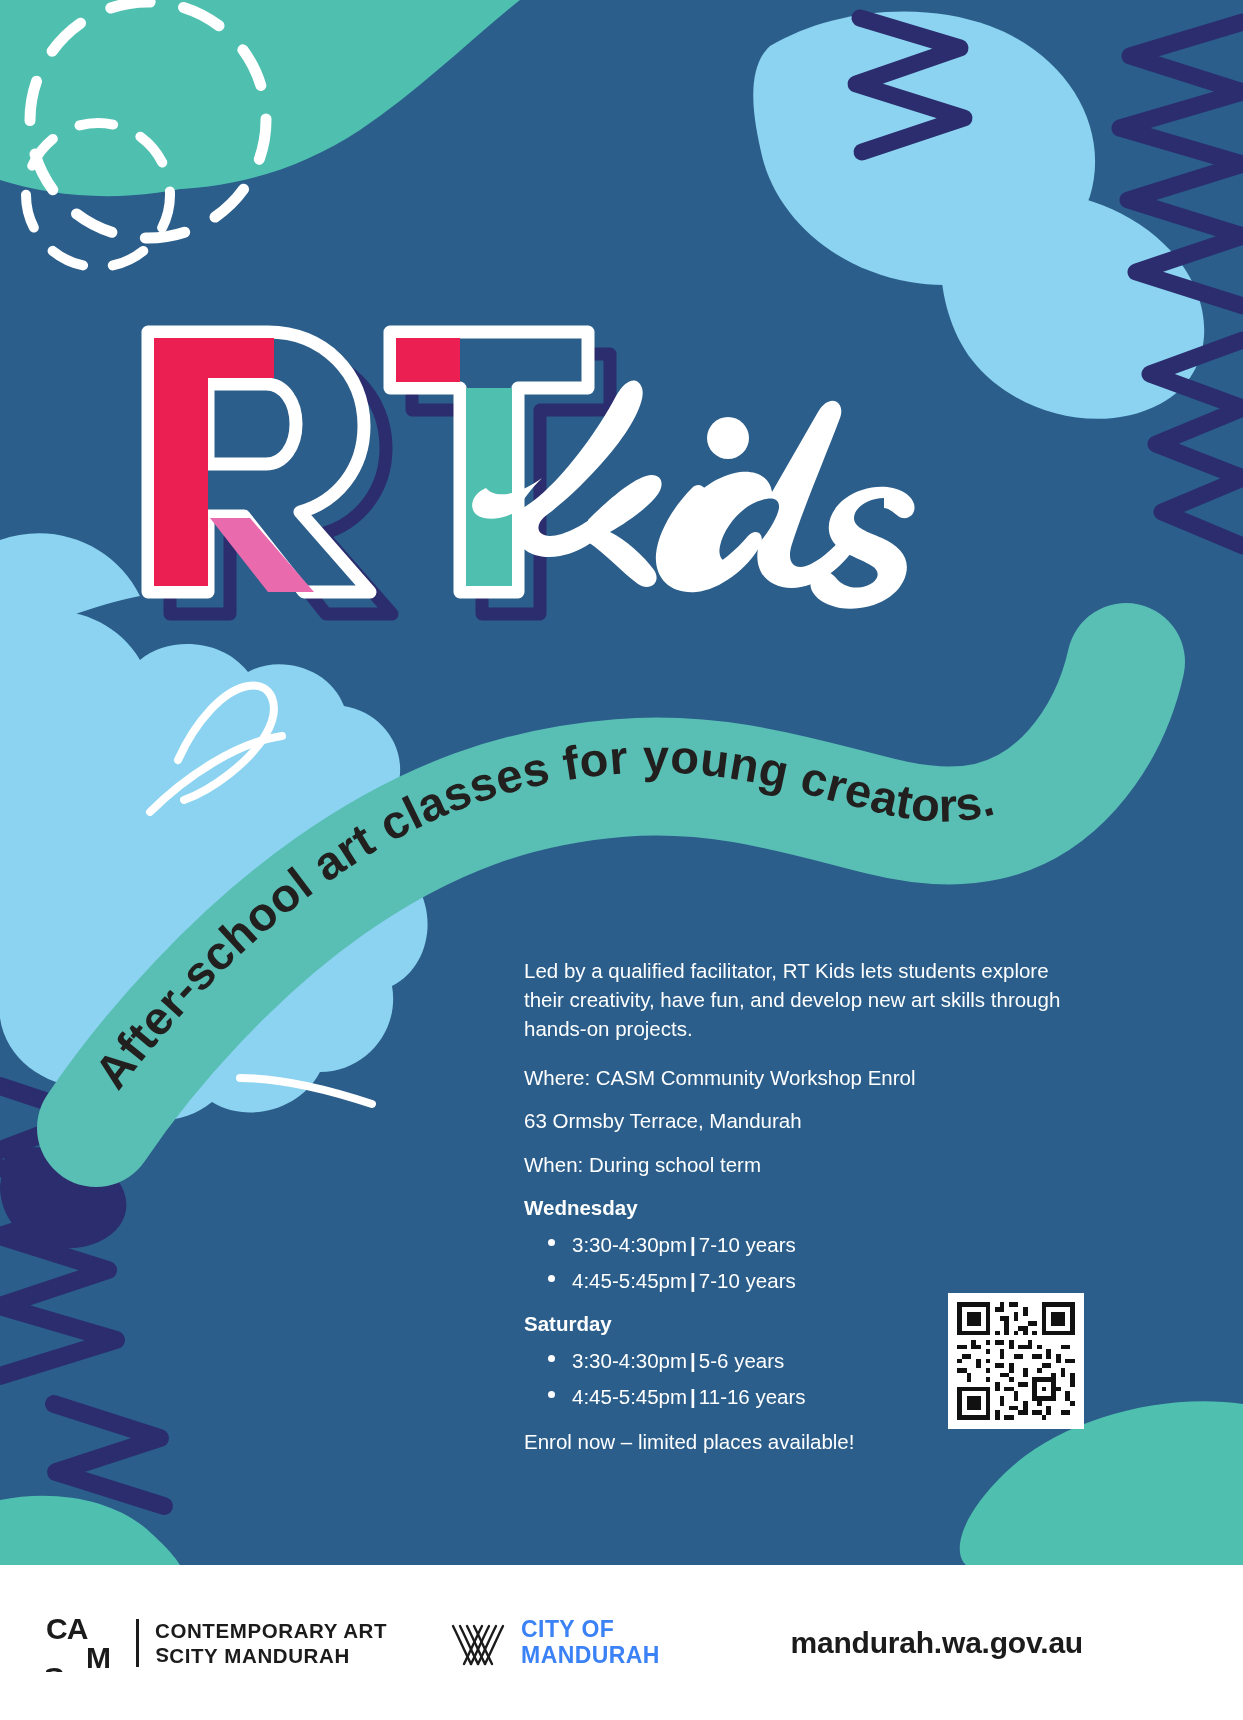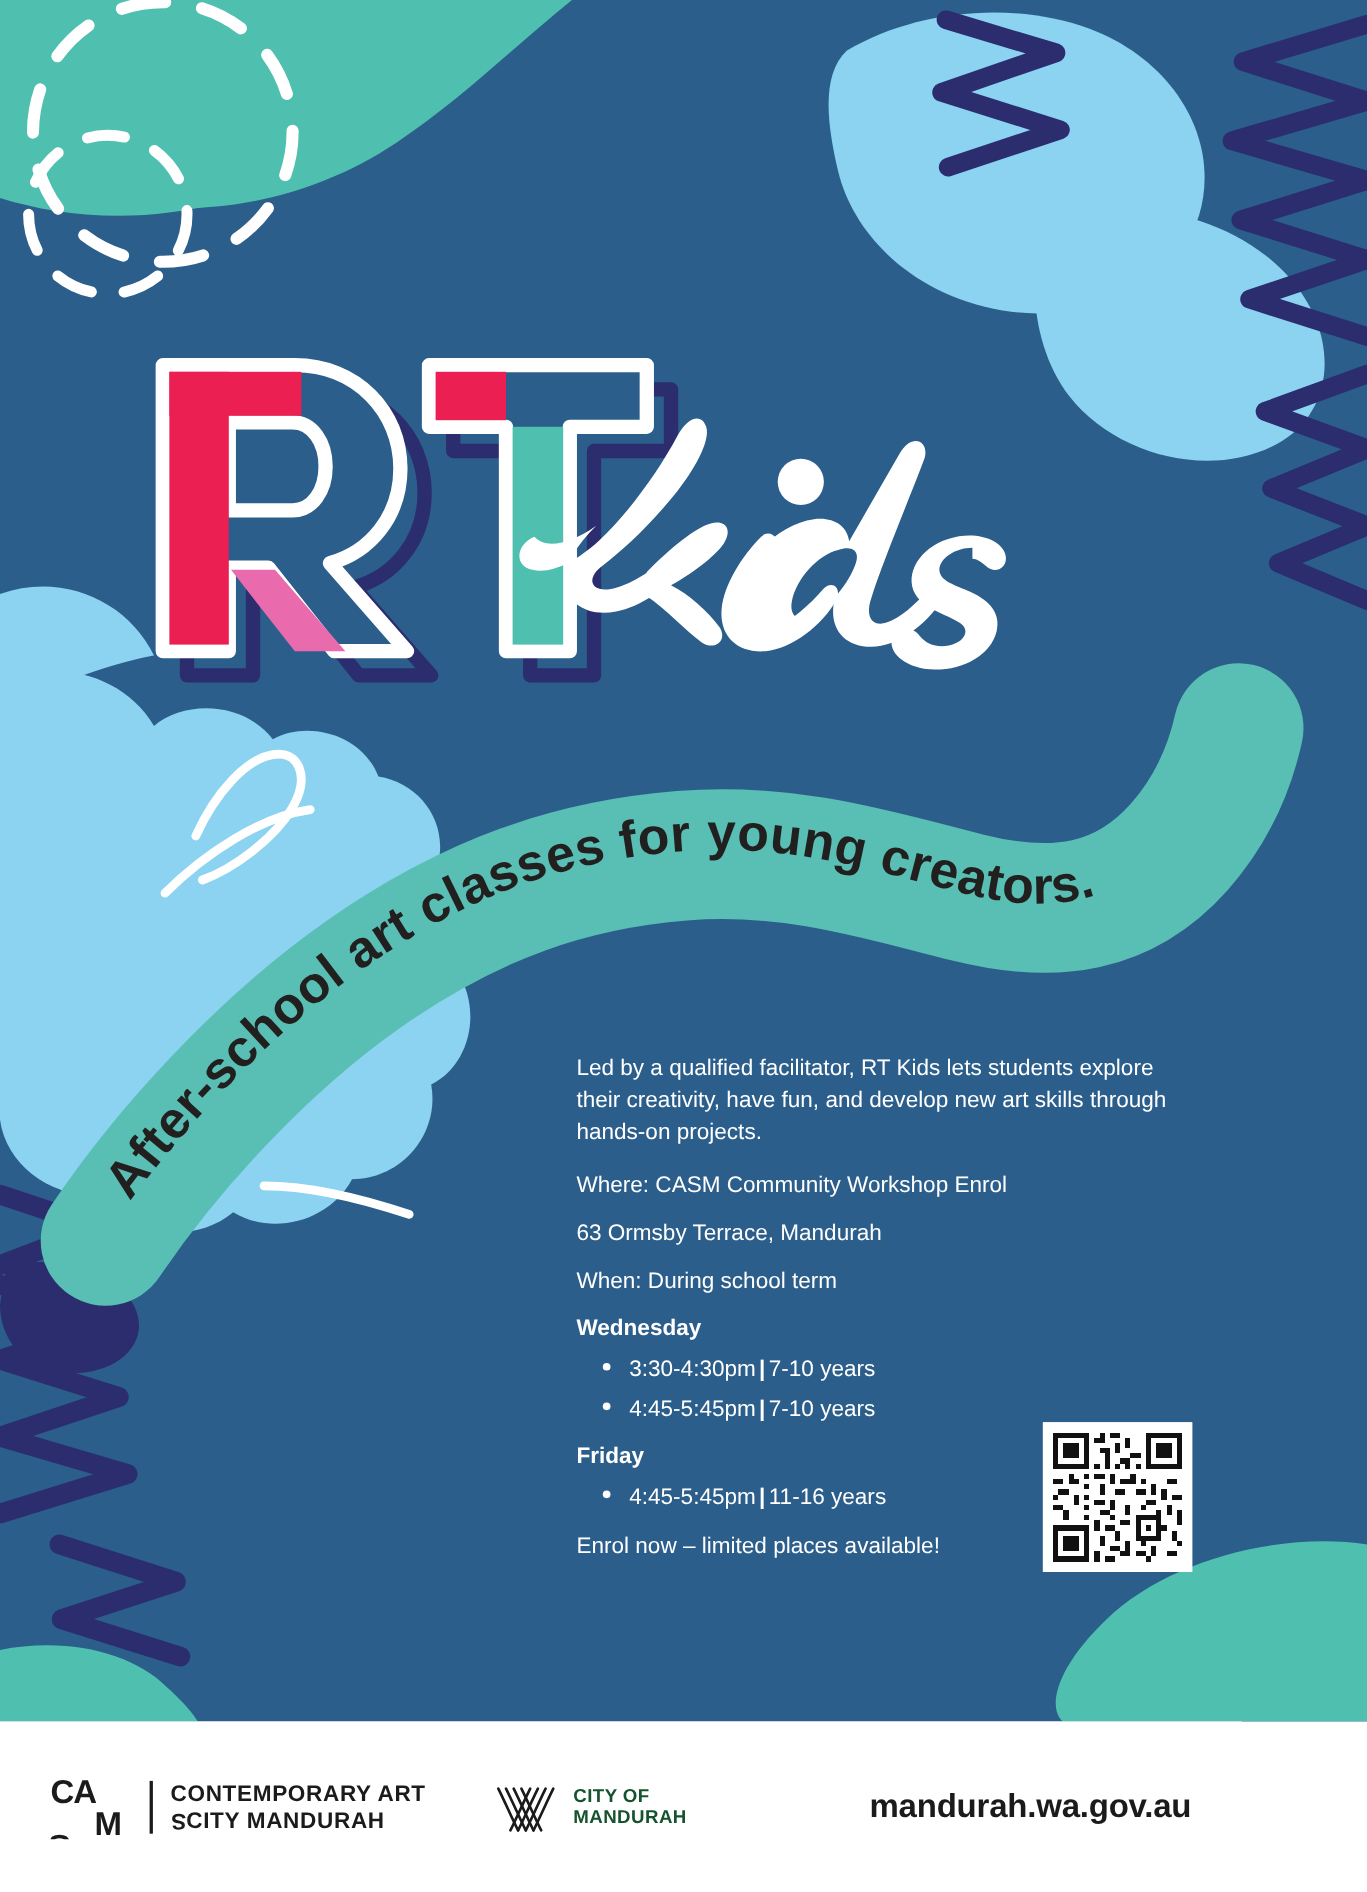--- a/index.html
+++ b/index.html
@@ -75,21 +75,21 @@
   .casm-words{
     font-weight:700;font-size:20.5px;line-height:1.22;color:#1b1b1b;
     letter-spacing:0.6px;
   }
   .casm-words .l2{display:flex;align-items:baseline;}
   .flipS{display:inline-block;transform:scaleX(-1) scaleY(-1);}
 
   .com-logo{display:flex;align-items:center;gap:14px;margin-left:62px;}
   .com-mark{width:58px;height:50px;}
   .com-words{
-    font-weight:700;font-size:17px;line-height:1.1;color:#14532d;letter-spacing:0.4px;
+    font-weight:700;font-size:23px;line-height:1.1;color:#3b82f6;letter-spacing:0.4px;
   }
 
   .url{
     margin-left:auto;font-weight:700;font-size:30px;color:#1b1b1b;letter-spacing:-0.2px;
   }
 </style>
 </head>
 <body>
 
 <div class="poster">
@@ -269,22 +269,26 @@
       <li>
         <span class="dot"></span>
         <span>3:30-4:30pm</span><span class="sep">|</span><span>7-10 years</span>
       </li>
       <li>
         <span class="dot"></span>
         <span>4:45-5:45pm</span><span class="sep">|</span><span>7-10 years</span>
       </li>
     </ul>
 
-    <p class="dayhead">Friday</p>
+    <p class="dayhead">Saturday</p>
     <ul class="sched">
+      <li>
+        <span class="dot"></span>
+        <span>3:30-4:30pm</span><span class="sep">|</span><span>5-6 years</span>
+      </li>
       <li>
         <span class="dot"></span>
         <span>4:45-5:45pm</span><span class="sep">|</span><span>11-16 years</span>
       </li>
     </ul>
 
     <p class="enrol">Enrol now – limited places available!</p>
   </div>
 
   <div class="qr">

